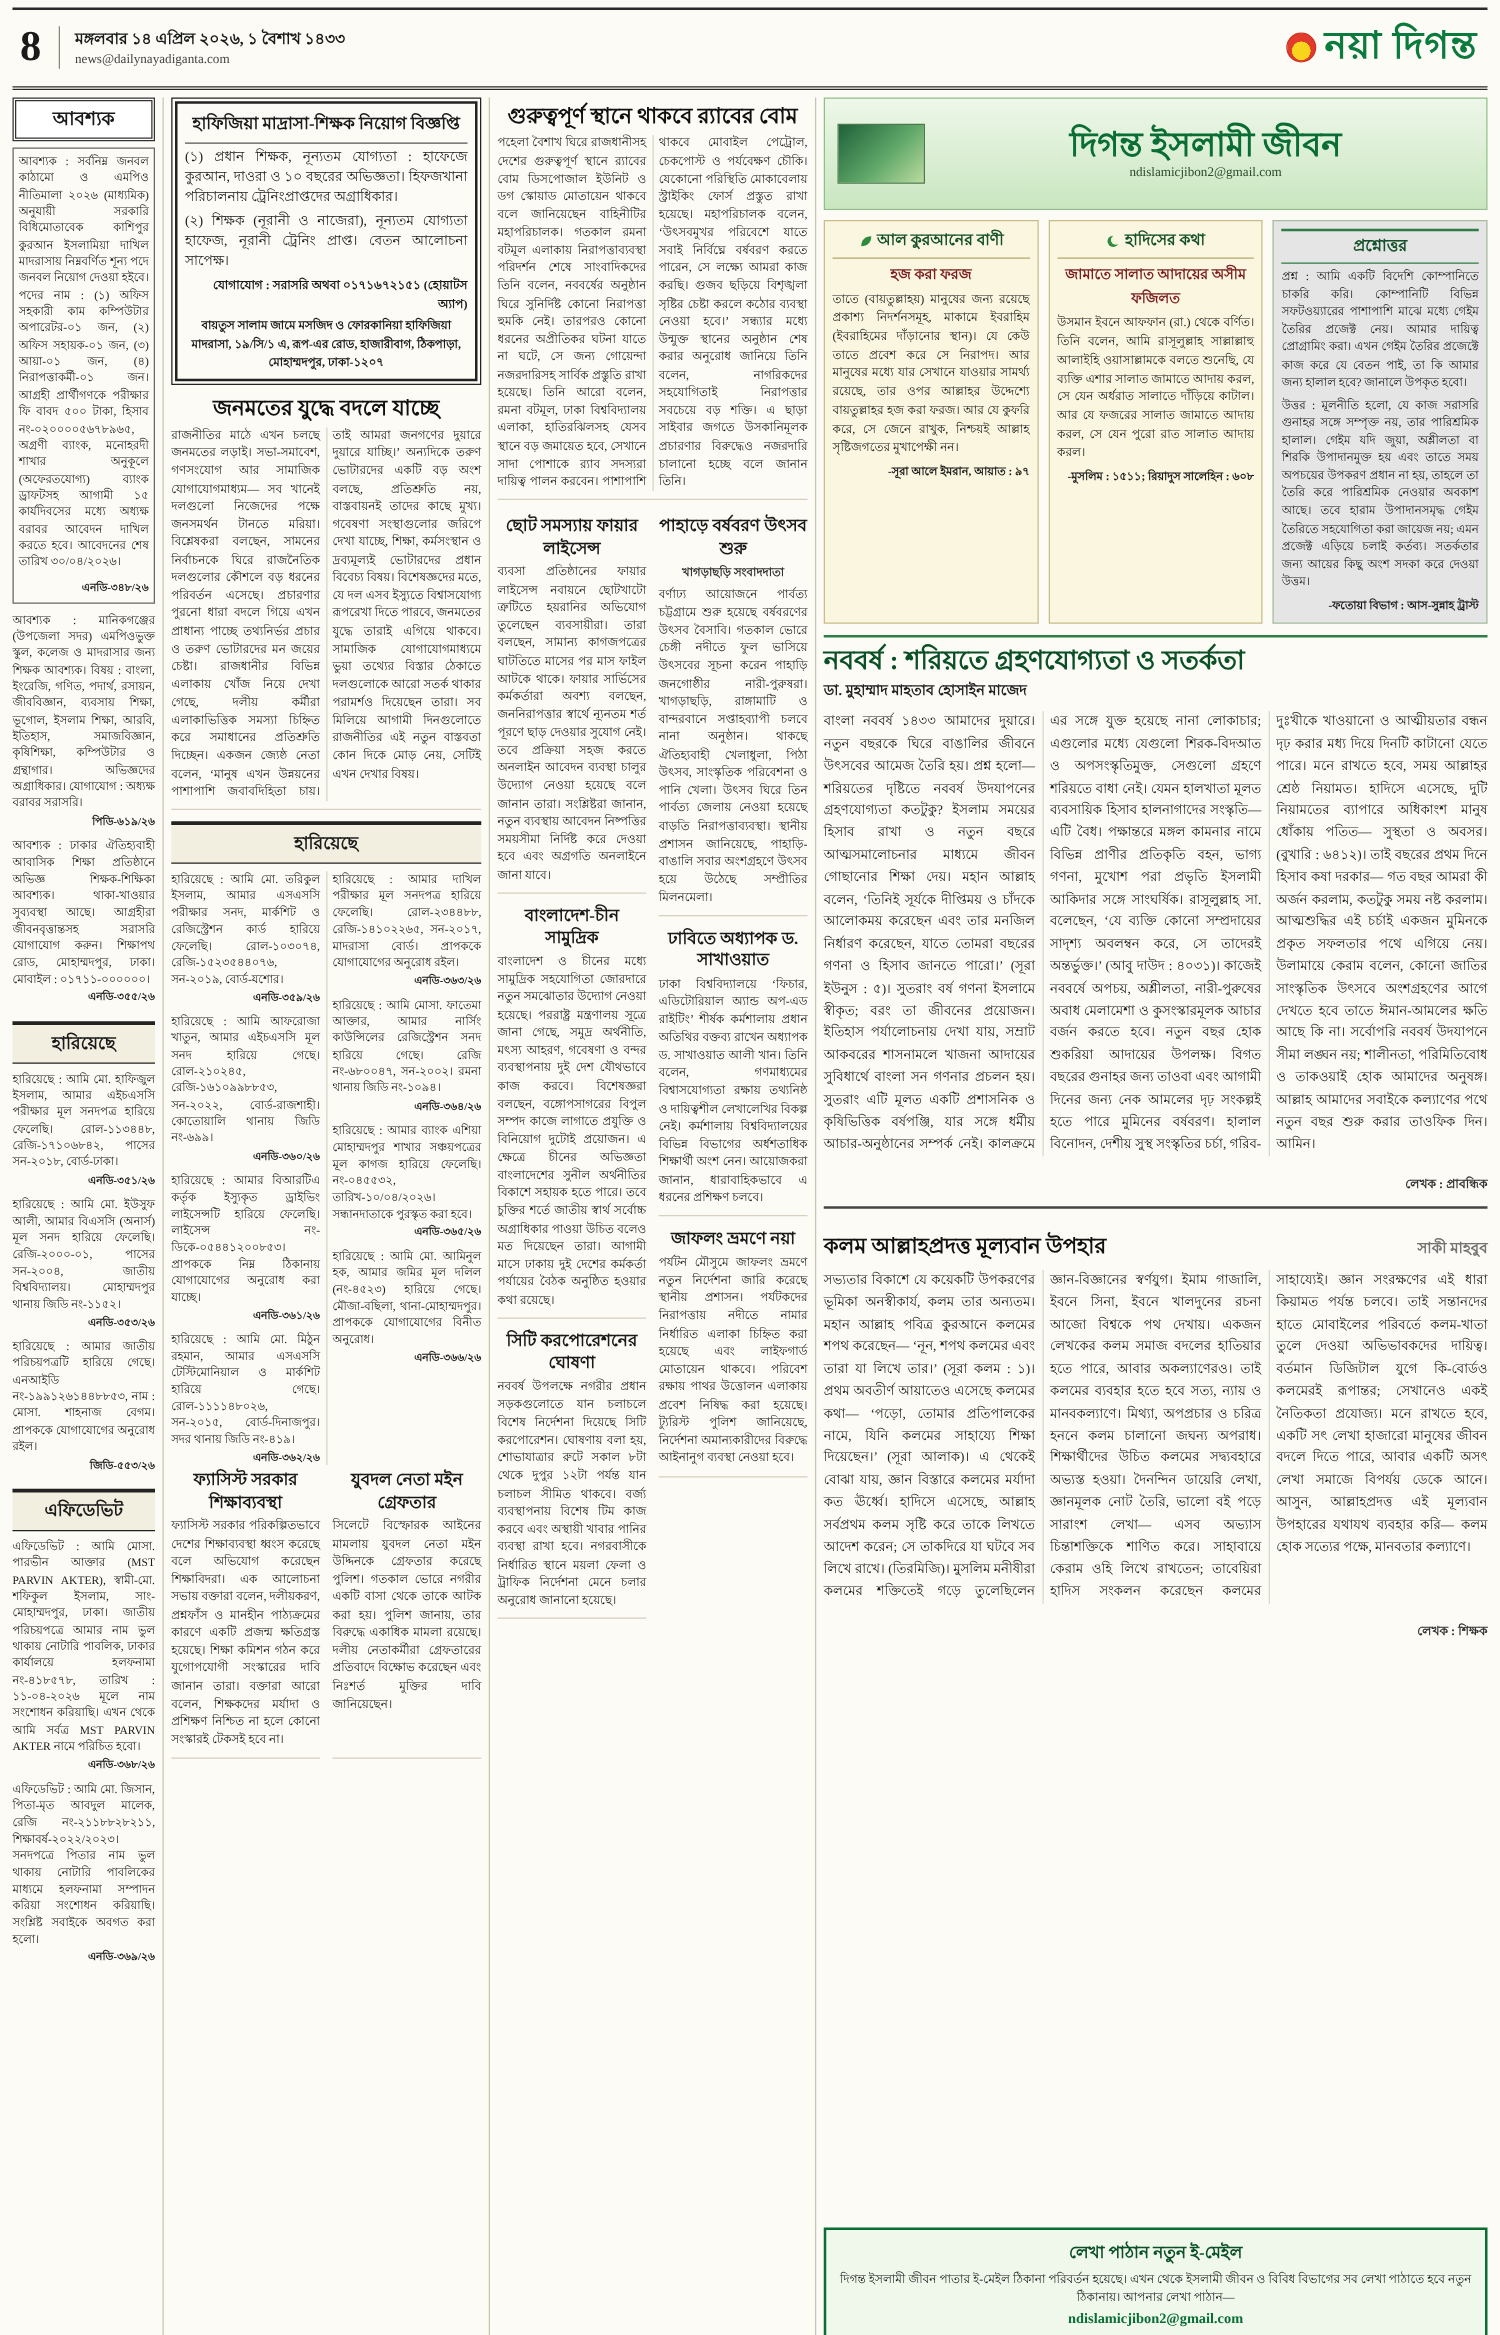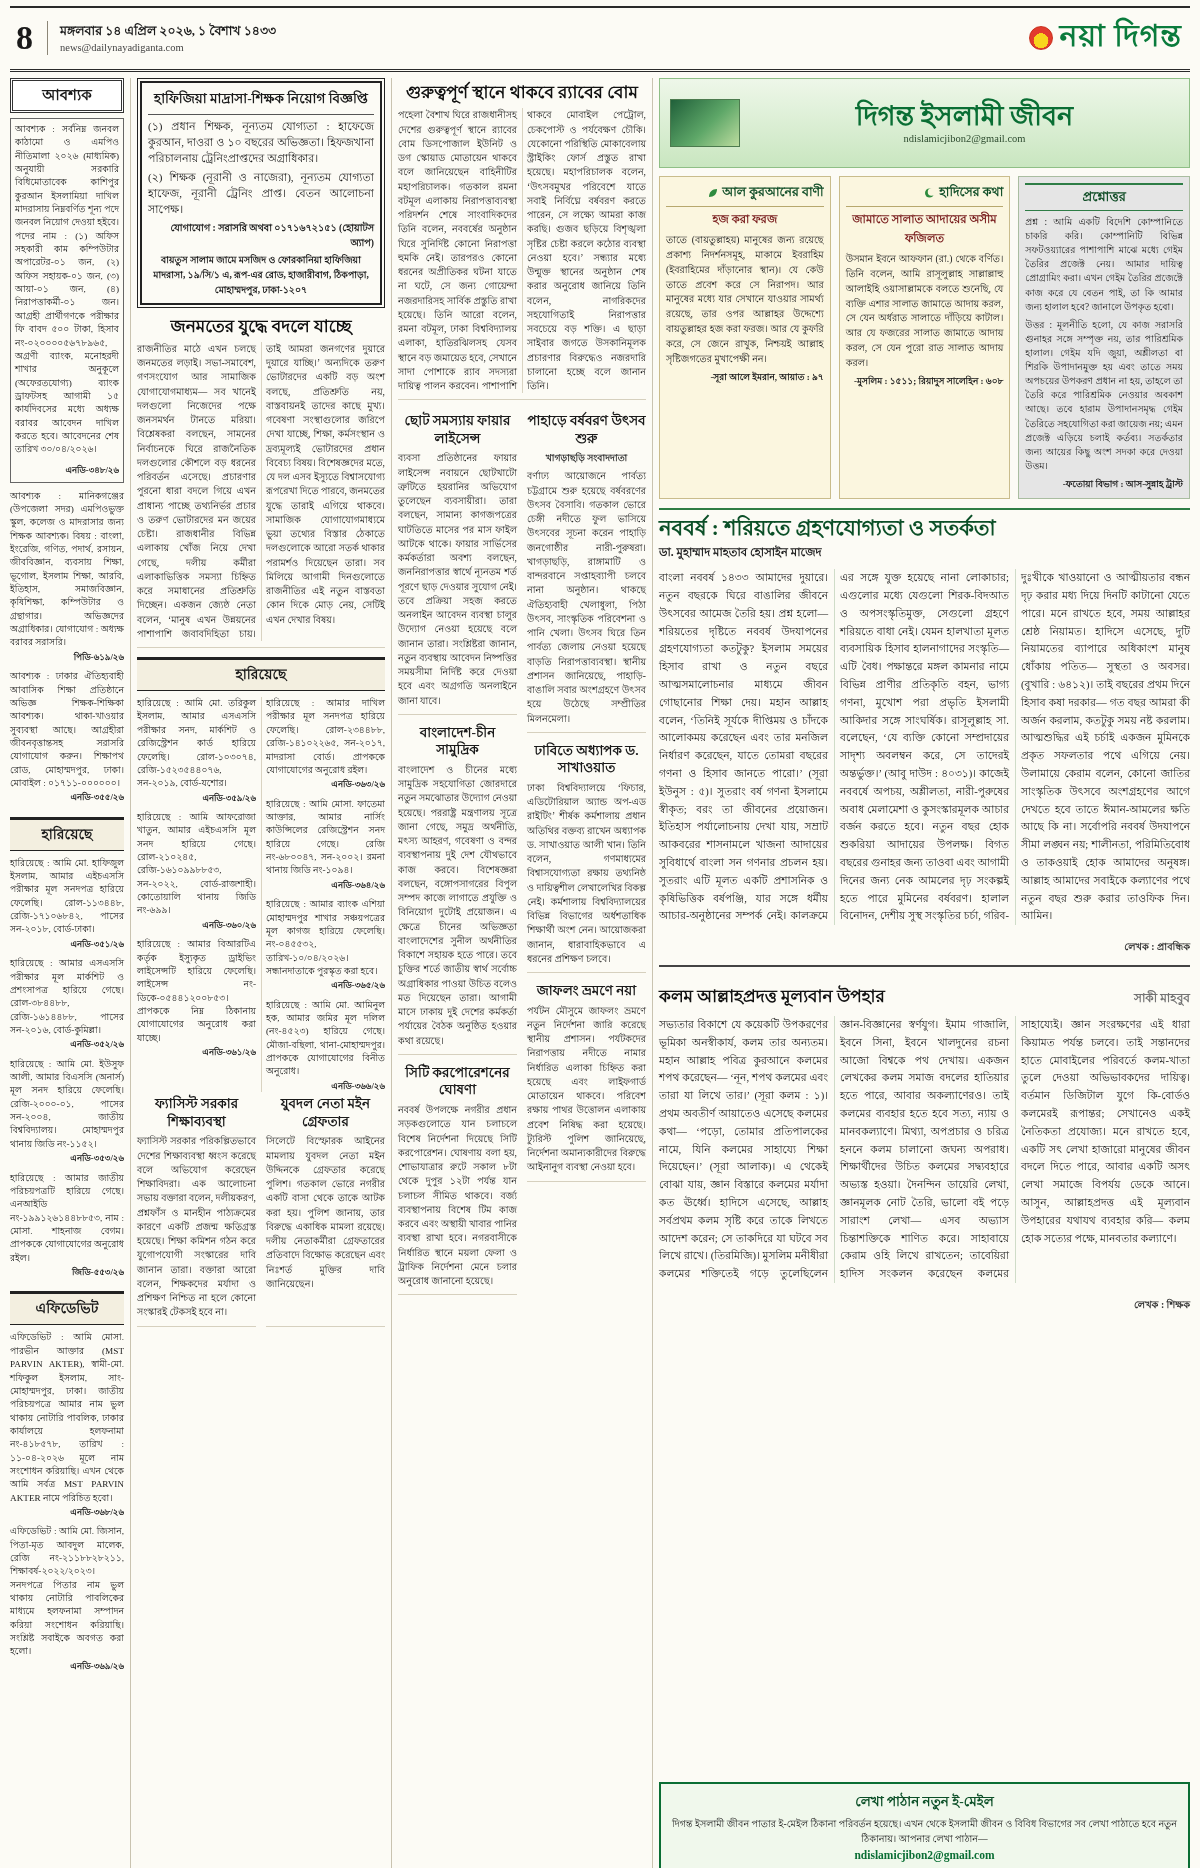--- a/index.html
+++ b/index.html
@@ -43,21 +43,21 @@
   .two-up{display:flex;gap:10px}
   .two-up>div{flex:1;min-width:0}
   
   .isl-header{background:linear-gradient(180deg,#eef7e9,#c9e6c0);border:1px solid #8fbf86;display:flex;align-items:center;gap:10px;padding:20px 10px;margin-bottom:8px}
   .isl-photo{width:70px;height:48px;flex:none;border:1px solid #4c7a4e;background:linear-gradient(135deg,#20603a,#5ea768 55%,#bcdc9f)}
   .isl-center{flex:1;text-align:center}
   .isl-title{font-size:27px;font-weight:bold;color:#0a6e34;line-height:1.1}
   .isl-email{font-size:10.5px;color:#2c4a2e;margin-top:2px}
   .isl-top{display:flex;gap:8px;margin-bottom:9px}
   .holy-box{flex:1;background:#fbf6df;border:1px solid #c9bc8c;padding:6px;min-width:0}
-  .holy-title{display:flex;align-items:center;justify-content:flex-end;gap:3px;font-weight:bold;font-size:12.5px;color:#14502a;border-bottom:1px solid #b7a86e;padding-bottom:3px;margin-bottom:4px}
+  .holy-title{display:flex;align-items:center;justify-content:center;gap:3px;font-weight:bold;font-size:12.5px;color:#14502a;border-bottom:1px solid #b7a86e;padding-bottom:3px;margin-bottom:4px}
   .holy-head{font-weight:bold;text-align:center;font-size:11.5px;margin-bottom:3px;color:#7a1f1f}
   .holy-body{font-size:9.6px;line-height:1.55;text-align:justify}
   .holy-src{font-size:9px;text-align:right;font-weight:bold;margin-top:3px}
   .qa-box{flex:1;border:1px solid #a9bda0;background:#e5e5e5;padding:6px;min-width:0}
   .qa-title{font-weight:bold;text-align:center;font-size:13px;color:#14502a;border-top:2px solid #2e7d46;border-bottom:1px solid #2e7d46;padding:2px 0;margin-bottom:4px}
   .qa-text{font-size:9.4px;line-height:1.5;text-align:justify;margin-bottom:4px}
   .nobo{border-top:2px solid #2e7d46;padding-top:6px;margin-bottom:9px}
   .nobo-title{font-size:21px;font-weight:bold;color:#0b4f27;line-height:1.2;margin-bottom:3px}
   .nobo-author{font-size:11.5px;font-weight:bold;color:#222;margin-bottom:6px}
   .isl-body{font-size:10.6px;line-height:1.68}
@@ -104,24 +104,20 @@
       <div class="notice">
         <span>আবশ্যক : ঢাকার ঐতিহ্যবাহী আবাসিক শিক্ষা প্রতিষ্ঠানে অভিজ্ঞ শিক্ষক-শিক্ষিকা আবশ্যক। থাকা-খাওয়ার সুব্যবস্থা আছে। আগ্রহীরা জীবনবৃত্তান্তসহ সরাসরি যোগাযোগ করুন। শিক্ষাপথ রোড, মোহাম্মদপুর, ঢাকা। মোবাইল : ০১৭১১-০০০০০০।</span>
         <span class="code">এনডি-৩৫৫/২৬</span>
       </div>
       <div class="sec-title">হারিয়েছে</div>
       <div class="notice">
         <span>হারিয়েছে : আমি মো. হাফিজুল ইসলাম, আমার এইচএসসি পরীক্ষার মূল সনদপত্র হারিয়ে ফেলেছি। রোল-১১৩৪৪৮, রেজি-১৭১০৬৮৪২, পাসের সন-২০১৮, বোর্ড-ঢাকা।</span>
         <span class="code">এনডি-৩৫১/২৬</span>
       </div>
       <div class="notice">
-        <span>হারিয়েছে : আমার এসএসসি পরীক্ষার মূল মার্কশিট ও প্রশংসাপত্র হারিয়ে গেছে। রোল-৩৮৪৪৮৮, রেজি-১৬১৪৪৮৮, পাসের সন-২০১৬, বোর্ড-কুমিল্লা।</span>
-        <span class="code">এনডি-৩৫২/২৬</span>
-      </div>
-      <div class="notice">
         <span>হারিয়েছে : আমি মো. ইউসুফ আলী, আমার বিএসসি (অনার্স) মূল সনদ হারিয়ে ফেলেছি। রেজি-২০০০-০১, পাসের সন-২০০৪, জাতীয় বিশ্ববিদ্যালয়। মোহাম্মদপুর থানায় জিডি নং-১১৫২।</span>
         <span class="code">এনডি-৩৫৩/২৬</span>
       </div>
       <div class="notice">
         <span>হারিয়েছে : আমার জাতীয় পরিচয়পত্রটি হারিয়ে গেছে। এনআইডি নং-১৯৯১২৬১৪৪৮৮৫৩, নাম : মোসা. শাহনাজ বেগম। প্রাপককে যোগাযোগের অনুরোধ রইল।</span>
         <span class="code">জিডি-৫৫৩/২৬</span>
       </div>
       <div class="sec-title">এফিডেভিট</div>
       <div class="notice">
         <span>এফিডেভিট : আমি মোসা. পারভীন আক্তার (MST PARVIN AKTER), স্বামী-মো. শফিকুল ইসলাম, সাং-মোহাম্মদপুর, ঢাকা। জাতীয় পরিচয়পত্রে আমার নাম ভুল থাকায় নোটারি পাবলিক, ঢাকার কার্যালয়ে হলফনামা নং-৪১৮৫৭৮, তারিখ : ১১-০৪-২০২৬ মূলে নাম সংশোধন করিয়াছি। এখন থেকে আমি সর্বত্র MST PARVIN AKTER নামে পরিচিত হবো।</span>
@@ -159,20 +155,24 @@
         </div>
         <div class="notice">
           <span>হারিয়েছে : আমি আফরোজা খাতুন, আমার এইচএসসি মূল সনদ হারিয়ে গেছে। রোল-২১০২৪৫, রেজি-১৬১০৯৯৮৮৫৩, সন-২০২২, বোর্ড-রাজশাহী। কোতোয়ালি থানায় জিডি নং-৬৯৯।</span>
           <span class="code">এনডি-৩৬০/২৬</span>
         </div>
         <div class="notice">
           <span>হারিয়েছে : আমার বিআরটিএ কর্তৃক ইস্যুকৃত ড্রাইভিং লাইসেন্সটি হারিয়ে ফেলেছি। লাইসেন্স নং-ডিকে-০৫৪৪১২০০৮৫৩। প্রাপককে নিম্ন ঠিকানায় যোগাযোগের অনুরোধ করা যাচ্ছে।</span>
           <span class="code">এনডি-৩৬১/২৬</span>
         </div>
         <div class="notice">
+          <span>হারিয়েছে : আমি মো. মিঠুন রহমান, আমার এসএসসি টেস্টিমোনিয়াল ও মার্কশিট হারিয়ে গেছে। রোল-১১১১৪৮০২৬, সন-২০১৫, বোর্ড-দিনাজপুর। সদর থানায় জিডি নং-৪১৯।</span>
+          <span class="code">এনডি-৩৬২/২৬</span>
+        </div>
+        <div class="notice">
           <span>হারিয়েছে : আমার দাখিল পরীক্ষার মূল সনদপত্র হারিয়ে ফেলেছি। রোল-২৩৪৪৮৮, রেজি-১৪১০২২৬৫, সন-২০১৭, মাদরাসা বোর্ড। প্রাপককে যোগাযোগের অনুরোধ রইল।</span>
           <span class="code">এনডি-৩৬৩/২৬</span>
         </div>
         <div class="notice">
           <span>হারিয়েছে : আমি মোসা. ফাতেমা আক্তার, আমার নার্সিং কাউন্সিলের রেজিস্ট্রেশন সনদ হারিয়ে গেছে। রেজি নং-৬৮০০৪৭, সন-২০০২। রমনা থানায় জিডি নং-১০৯৪।</span>
           <span class="code">এনডি-৩৬৪/২৬</span>
         </div>
         <div class="notice">
           <span>হারিয়েছে : আমার ব্যাংক এশিয়া মোহাম্মদপুর শাখার সঞ্চয়পত্রের মূল কাগজ হারিয়ে ফেলেছি। নং-০৪৫৫৩২, তারিখ-১০/০৪/২০২৬। সন্ধানদাতাকে পুরস্কৃত করা হবে।</span>
           <span class="code">এনডি-৩৬৫/২৬</span>

